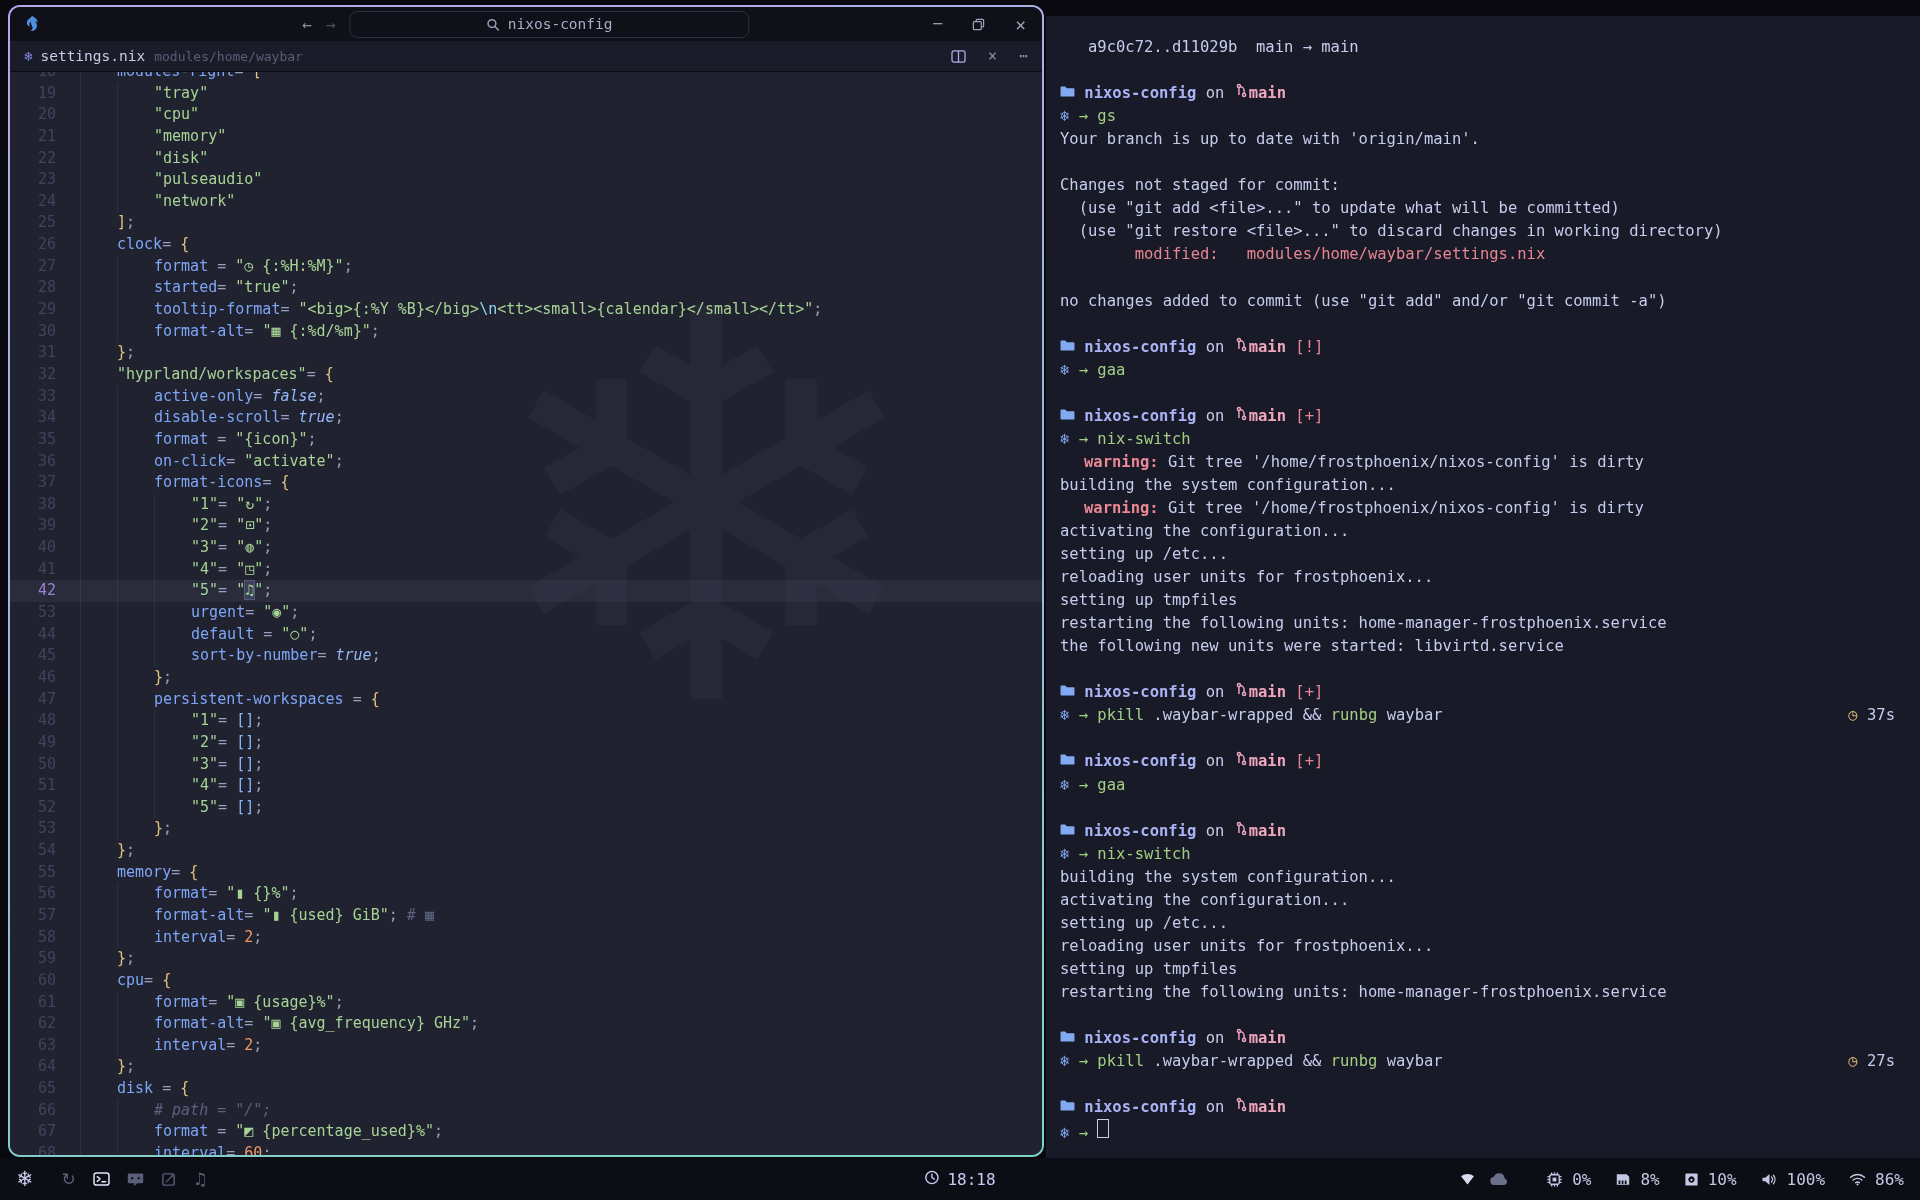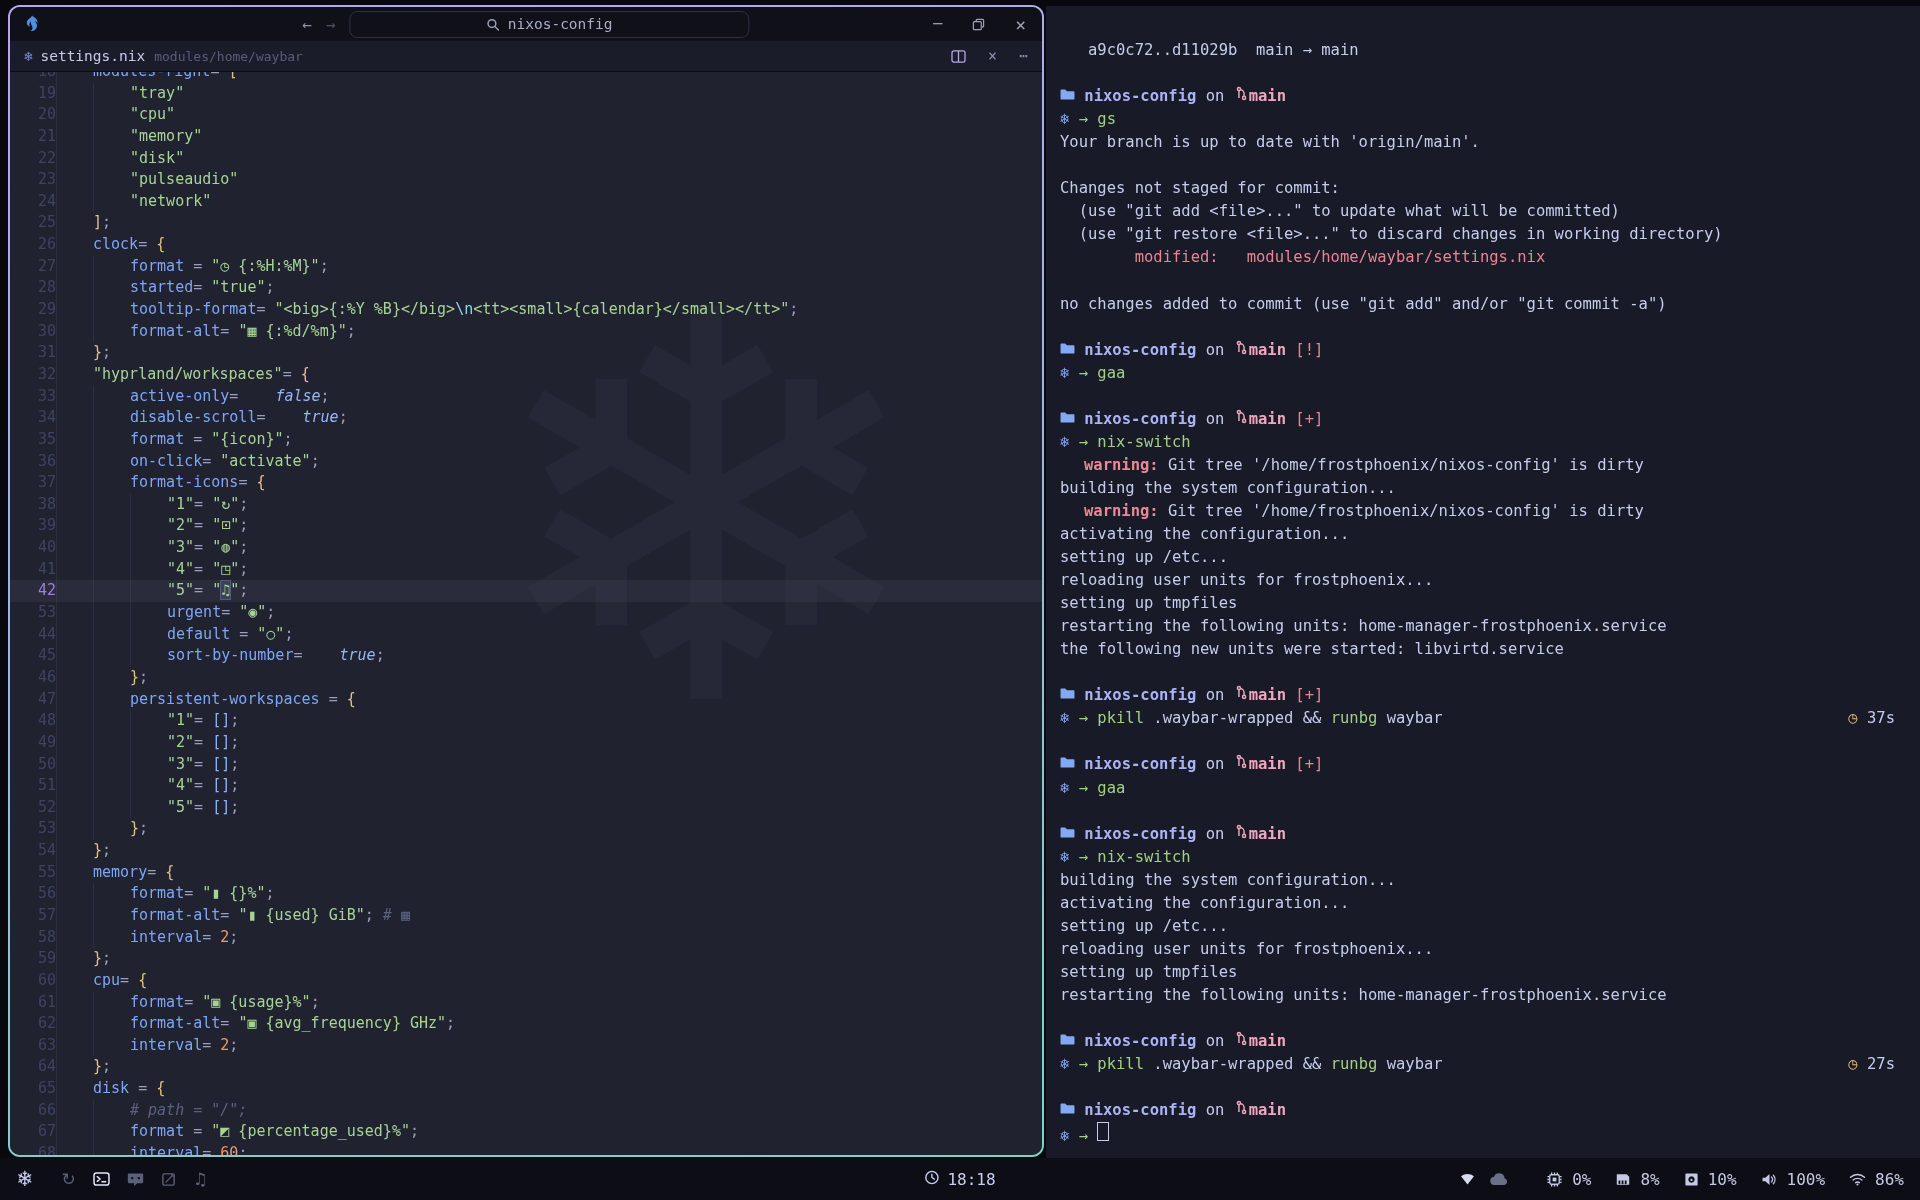--- a/index.html
+++ b/index.html
@@ -26,31 +26,31 @@
   .tabpath{color:#585d78;font-size:13px;}
   .tabspacer{flex:1;}
   .tabbtn{color:#8a8fa6;margin-left:22px;display:inline-flex;align-items:center;font-size:15px;}
   .tabbtn.split{color:#b4a7e8;}
   .codearea{position:relative;height:calc(100% - 64px);overflow:hidden;background:#212230;}
   .watermark{position:absolute;left:470px;top:170px;font-size:540px;line-height:1;
     color:rgba(185,195,235,0.04);font-family:"DejaVu Sans",sans-serif;pointer-events:none;}
   #code-lines{position:absolute;top:-11px;left:0;right:0;}
   .cl{display:flex;height:21.65px;line-height:21.65px;font-size:15px;white-space:pre;}
   .cl.cur{background:rgba(200,206,255,0.055);}
-  .ln{width:46px;text-align:right;color:#3e4360;flex:none;}
+  .ln{width:46px;text-align:right;margin-right:24px;color:#3e4360;flex:none;}
   .cl.cur .ln{color:#9b82d6;}
   .g{display:inline-block;width:36px;height:100%;border-left:1px solid rgba(195,205,245,0.08);vertical-align:top;}
   .e-k{color:#7da6f6;} .e-p{color:#99a0bd;} .e-s{color:#a6d495;}
-  .e-b{color:#94b8f8;font-style:italic;margin-left:28px;} .e-num{color:#ee9a66;}
+  .e-b{color:#94b8f8;font-style:italic;} .e-num{color:#ee9a66;}
   .e-y{color:#e2c182;} .e-blu{color:#86b6f8;} .e-c{color:#5b617e;font-style:italic;}
   .e-e{color:#8fd4ef;} .e-cu{color:#a6d495;background:#3c4058;box-shadow:0 0 0 1px #565b7c;}
 
   
-  .terminal{position:absolute;left:1046px;top:6px;width:874px;height:1158px;background:#191a28;
-    box-sizing:border-box;padding:33px 25px 0 14px;}
+  .terminal{position:absolute;left:1046px;top:16px;width:874px;height:1158px;background:#191a28;
+    box-sizing:border-box;padding:20px 25px 0 14px;}
   .tl{position:relative;height:23.05px;line-height:23.05px;font-size:15.5px;white-space:pre;color:#c5ccec;}
   .tl .r{position:absolute;right:0;top:0;}
   .c-o{color:#c5ccec;} .c-nm{color:#a9b3f5;font-weight:bold;} .c-br{color:#f0a6bd;font-weight:bold;}
   .c-red{color:#e78591;} .c-grn{color:#a2cf82;} .c-warn{color:#ea8896;font-weight:bold;margin-left:24px;}
   .c-yel{color:#dfb96f;}
   .ti{display:inline-flex;align-items:center;}
   .ti svg{vertical-align:-2px;}
   .ti-folder{color:#84a9f3;} .ti-branch{color:#f0a6bd;margin:0 2px;} .ti-snow{color:#84a9f3;}
   .tcur{display:inline-block;width:10px;height:17px;border:1.5px solid #c5ccec;vertical-align:-3px;}
 

